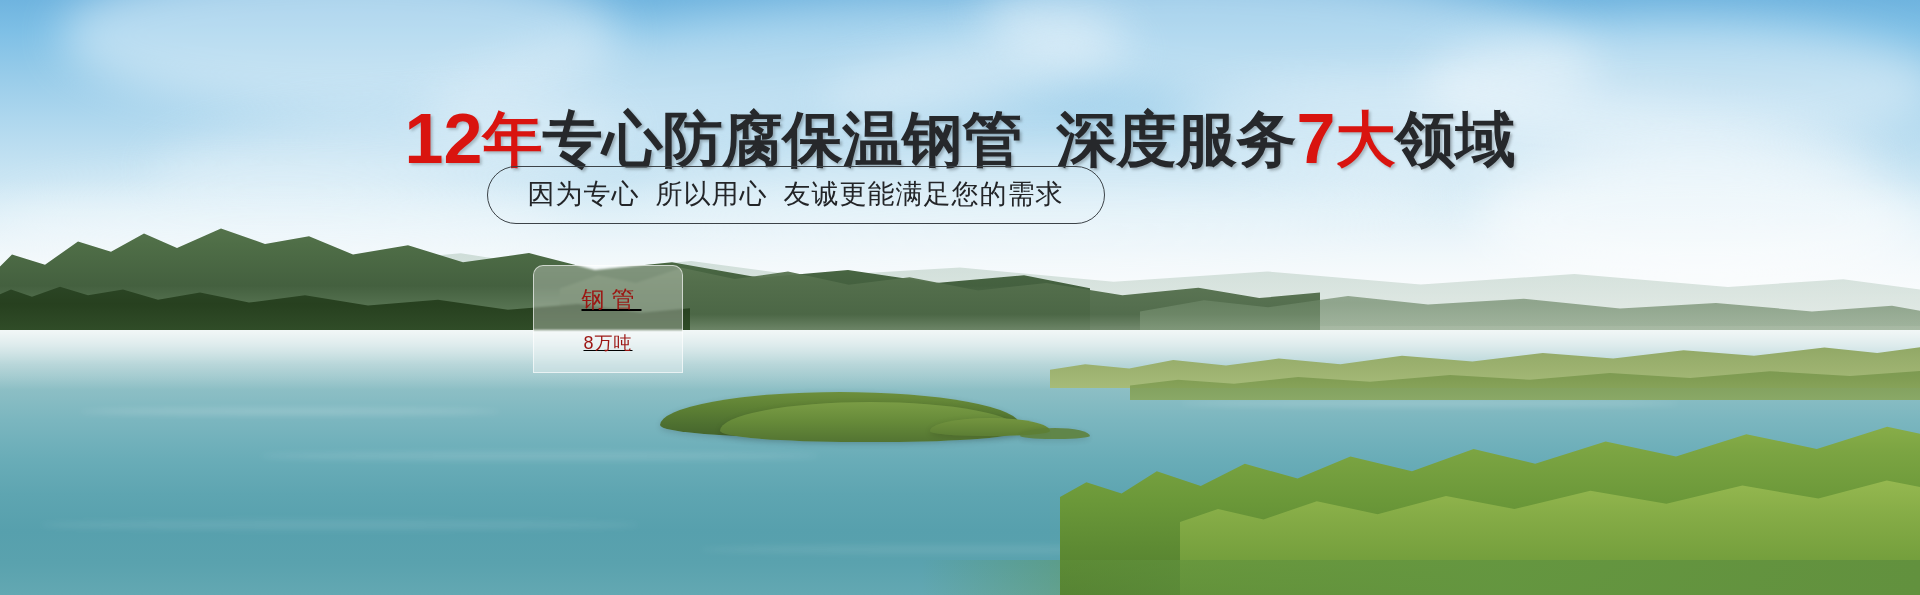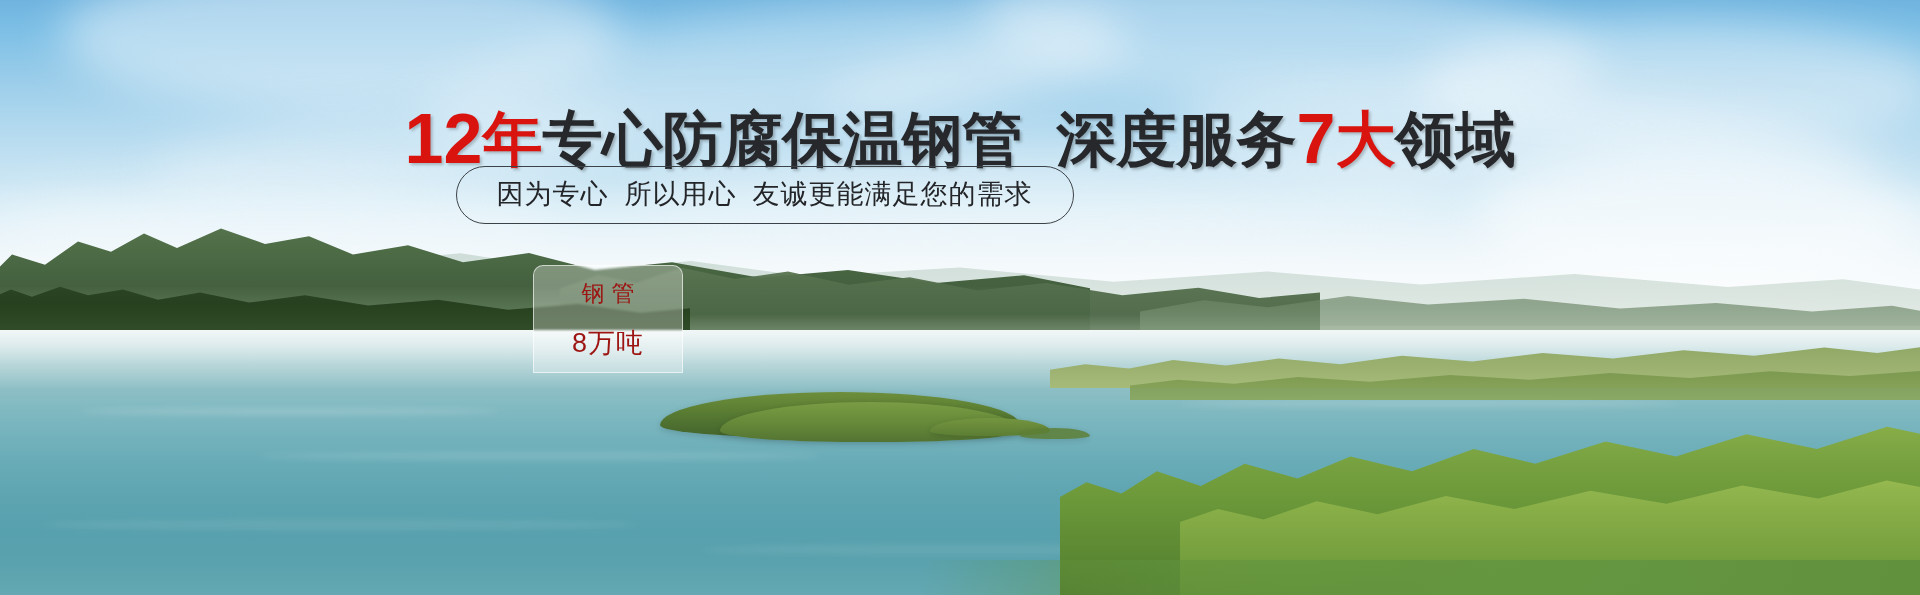--- a/index.html
+++ b/index.html
@@ -262,40 +262,42 @@
   .headline .gap {
     display: inline-block;
     width: 34px;
   }
 
   .subtitle-wrap {
     position: absolute;
     left: 0; top: 166px;
     width: 1529px;
     text-align: center;
+    padding-left: 31px;
   }
   .subtitle {
     display: inline-block;
     border: 1px solid #3c4348;
     border-radius: 30px;
     padding: 9px 40px 11px;
     font-size: 27px;
     color: #232528;
     letter-spacing: 1px;
     white-space: nowrap;
     background: transparent;
   }
   .subtitle .sp { display: inline-block; width: 16px; }
 
   
   .cards {
     position: absolute;
     left: 533px; top: 265px;
     display: flex;
     gap: 6px;
+    text-decoration: underline;
   }
   .card {
     width: 148px;
     height: 106px;
     background: rgba(255,255,255,.30);
     border: 1px solid rgba(255,255,255,.62);
     border-top-left-radius: 10px;
     border-top-right-radius: 10px;
     display: flex;
     flex-direction: column;
@@ -305,21 +307,21 @@
   }
   .card .c-label {
     font-size: 23px;
     color: #9c1512;
     letter-spacing: 7px;
     text-indent: 7px;
     margin-bottom: 16px;
     white-space: nowrap;
   }
   .card .c-value {
-    font-size: 27px;
+    font-size: 18px;
     color: #9c1512;
     white-space: nowrap;
     letter-spacing: 1px;
   }
   .card .c-value sup {
     font-size: .58em;
     vertical-align: super;
   }
   .card.wide { width: 158px; }
 </style>

